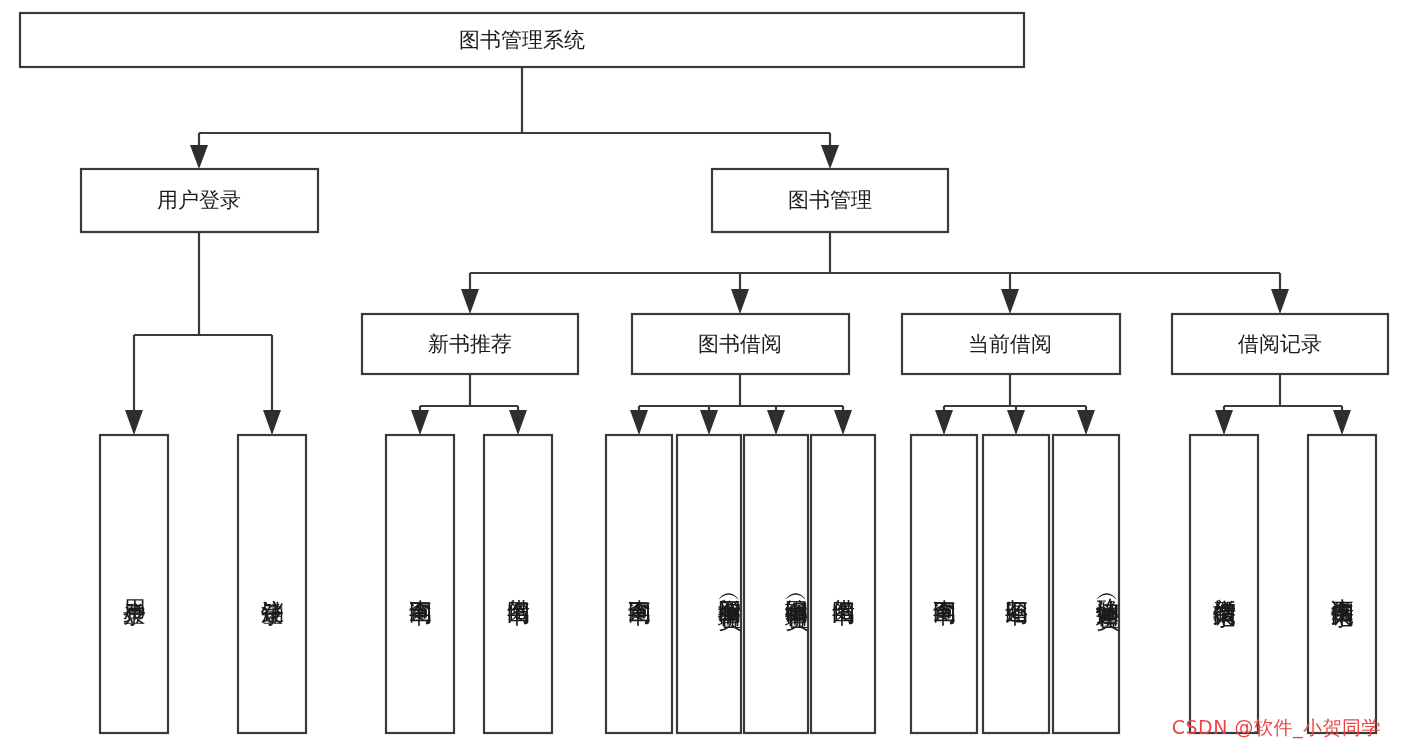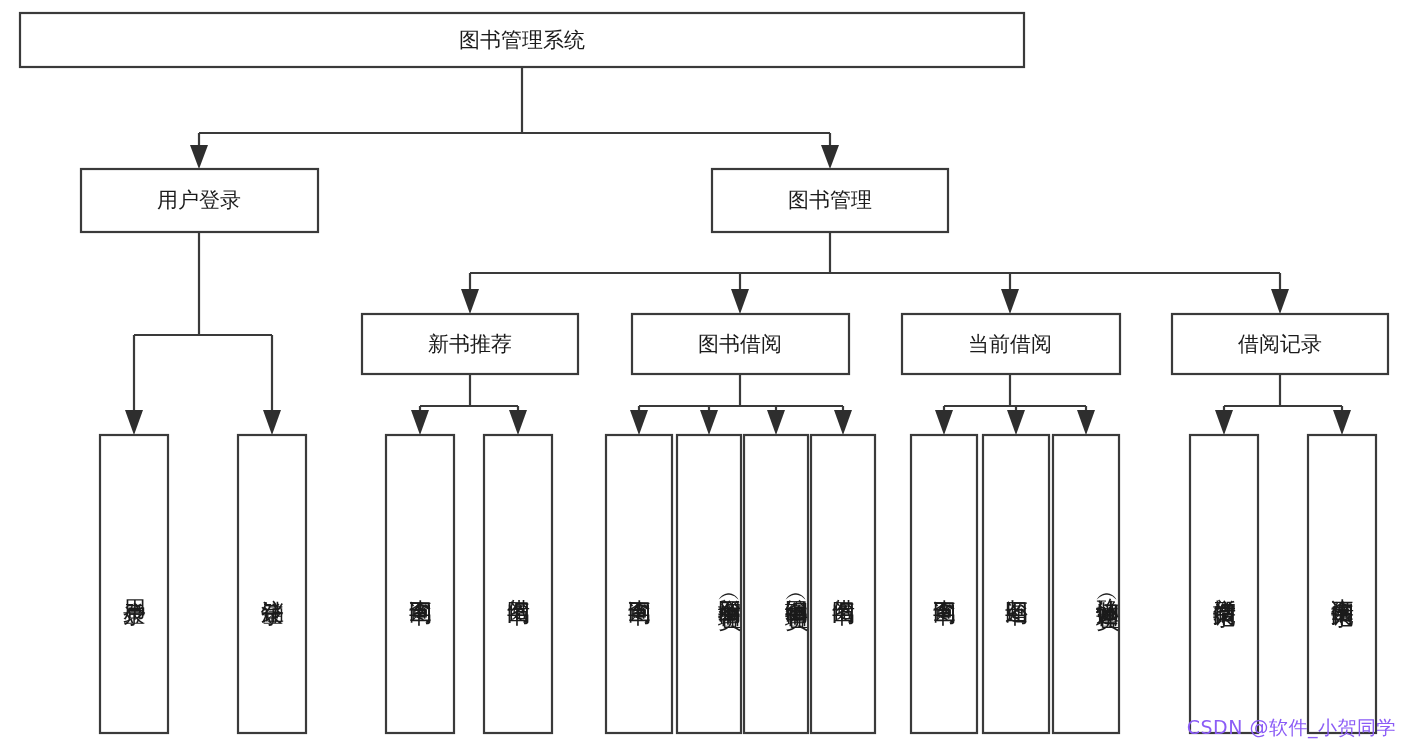--- a/index.html
+++ b/index.html
@@ -63,25 +63,25 @@
     color: #1b1b1b;
     letter-spacing: 1.5px;
     white-space: nowrap;
     pointer-events: none;
   }
   .leaf-label-wrap.center-v {
     align-items: center;
   }
   .watermark {
     position: absolute;
-    right: 9px;
+    right: 24px;
     bottom: 6px;
     font-family: "DejaVu Sans", "Liberation Sans", sans-serif;
     font-size: 19px;
-    color: #8b5cf6;
+    color: #ef4444;
     letter-spacing: 0.5px;
     white-space: nowrap;
   }
 </style>
 </head>
 <body>
 
 <div id="diagram-root">
 
   <svg id="flow" viewBox="0 0 1405 747">

